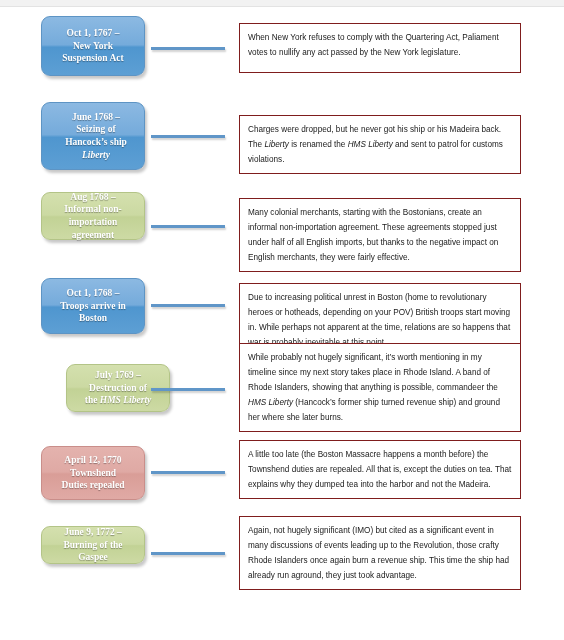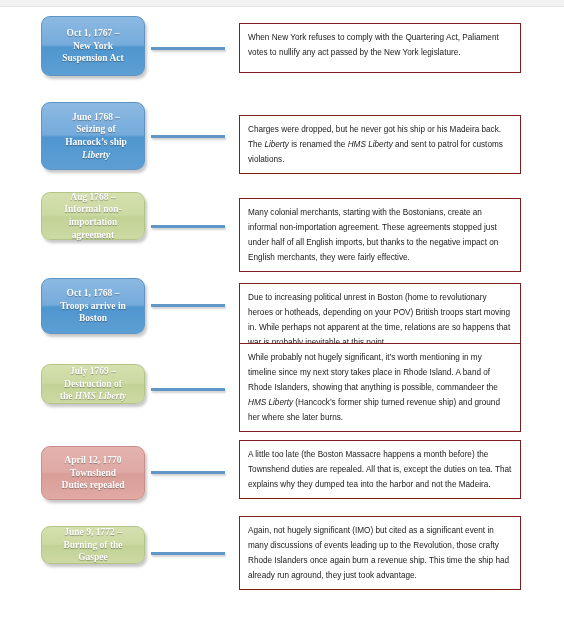--- a/index.html
+++ b/index.html
@@ -128,21 +128,21 @@
       <div class="desc-box" style="top: 192px; min-height: 62px;">Many colonial merchants, starting with the Bostonians, create an informal non-importation agreement. These agreements stopped just under half of all English imports, but thanks to the negative impact on English merchants, they were fairly effective.</div>
     </div>
     <div class="row" style="height: 0px;">
       <div class="event-box c-blue" style="top: 272px; height: 56px;">
         <div class="lines">Oct 1, 1768 –<br>Troops arrive in<br>Boston</div>
       </div>
       <div class="connector" style="top: 298px;"></div>
       <div class="desc-box" style="top: 277px; min-height: 62px;">Due to increasing political unrest in Boston (home to revolutionary heroes or hotheads, depending on your POV) British troops start moving in. While perhaps not apparent at the time, relations are so happens that war is probably inevitable at this point.</div>
     </div>
     <div class="row" style="height: 0px;">
-      <div class="event-box c-green" style="top: 358px; height: 40px;">
+      <div class="event-box c-green" style="top: 358px; height: 48px; margin-left: 25px;">
         <div class="lines">July 1769 –<br>Destruction of<br>the <i>HMS Liberty</i></div>
       </div>
       <div class="connector" style="top: 382px;"></div>
       <div class="desc-box" style="top: 337px; min-height: 62px;">While probably not hugely significant, it’s worth mentioning in my timeline since my next story takes place in Rhode Island. A band of Rhode Islanders, showing that anything is possible, commandeer the <i>HMS Liberty</i> (Hancock’s former ship turned revenue ship) and ground her where she later burns.</div>
     </div>
     <div class="row" style="height: 0px;">
       <div class="event-box c-pink" style="top: 440px; height: 54px;">
         <div class="lines">April 12, 1770<br>Townshend<br>Duties repealed</div>
       </div>
       <div class="connector" style="top: 465px;"></div>

